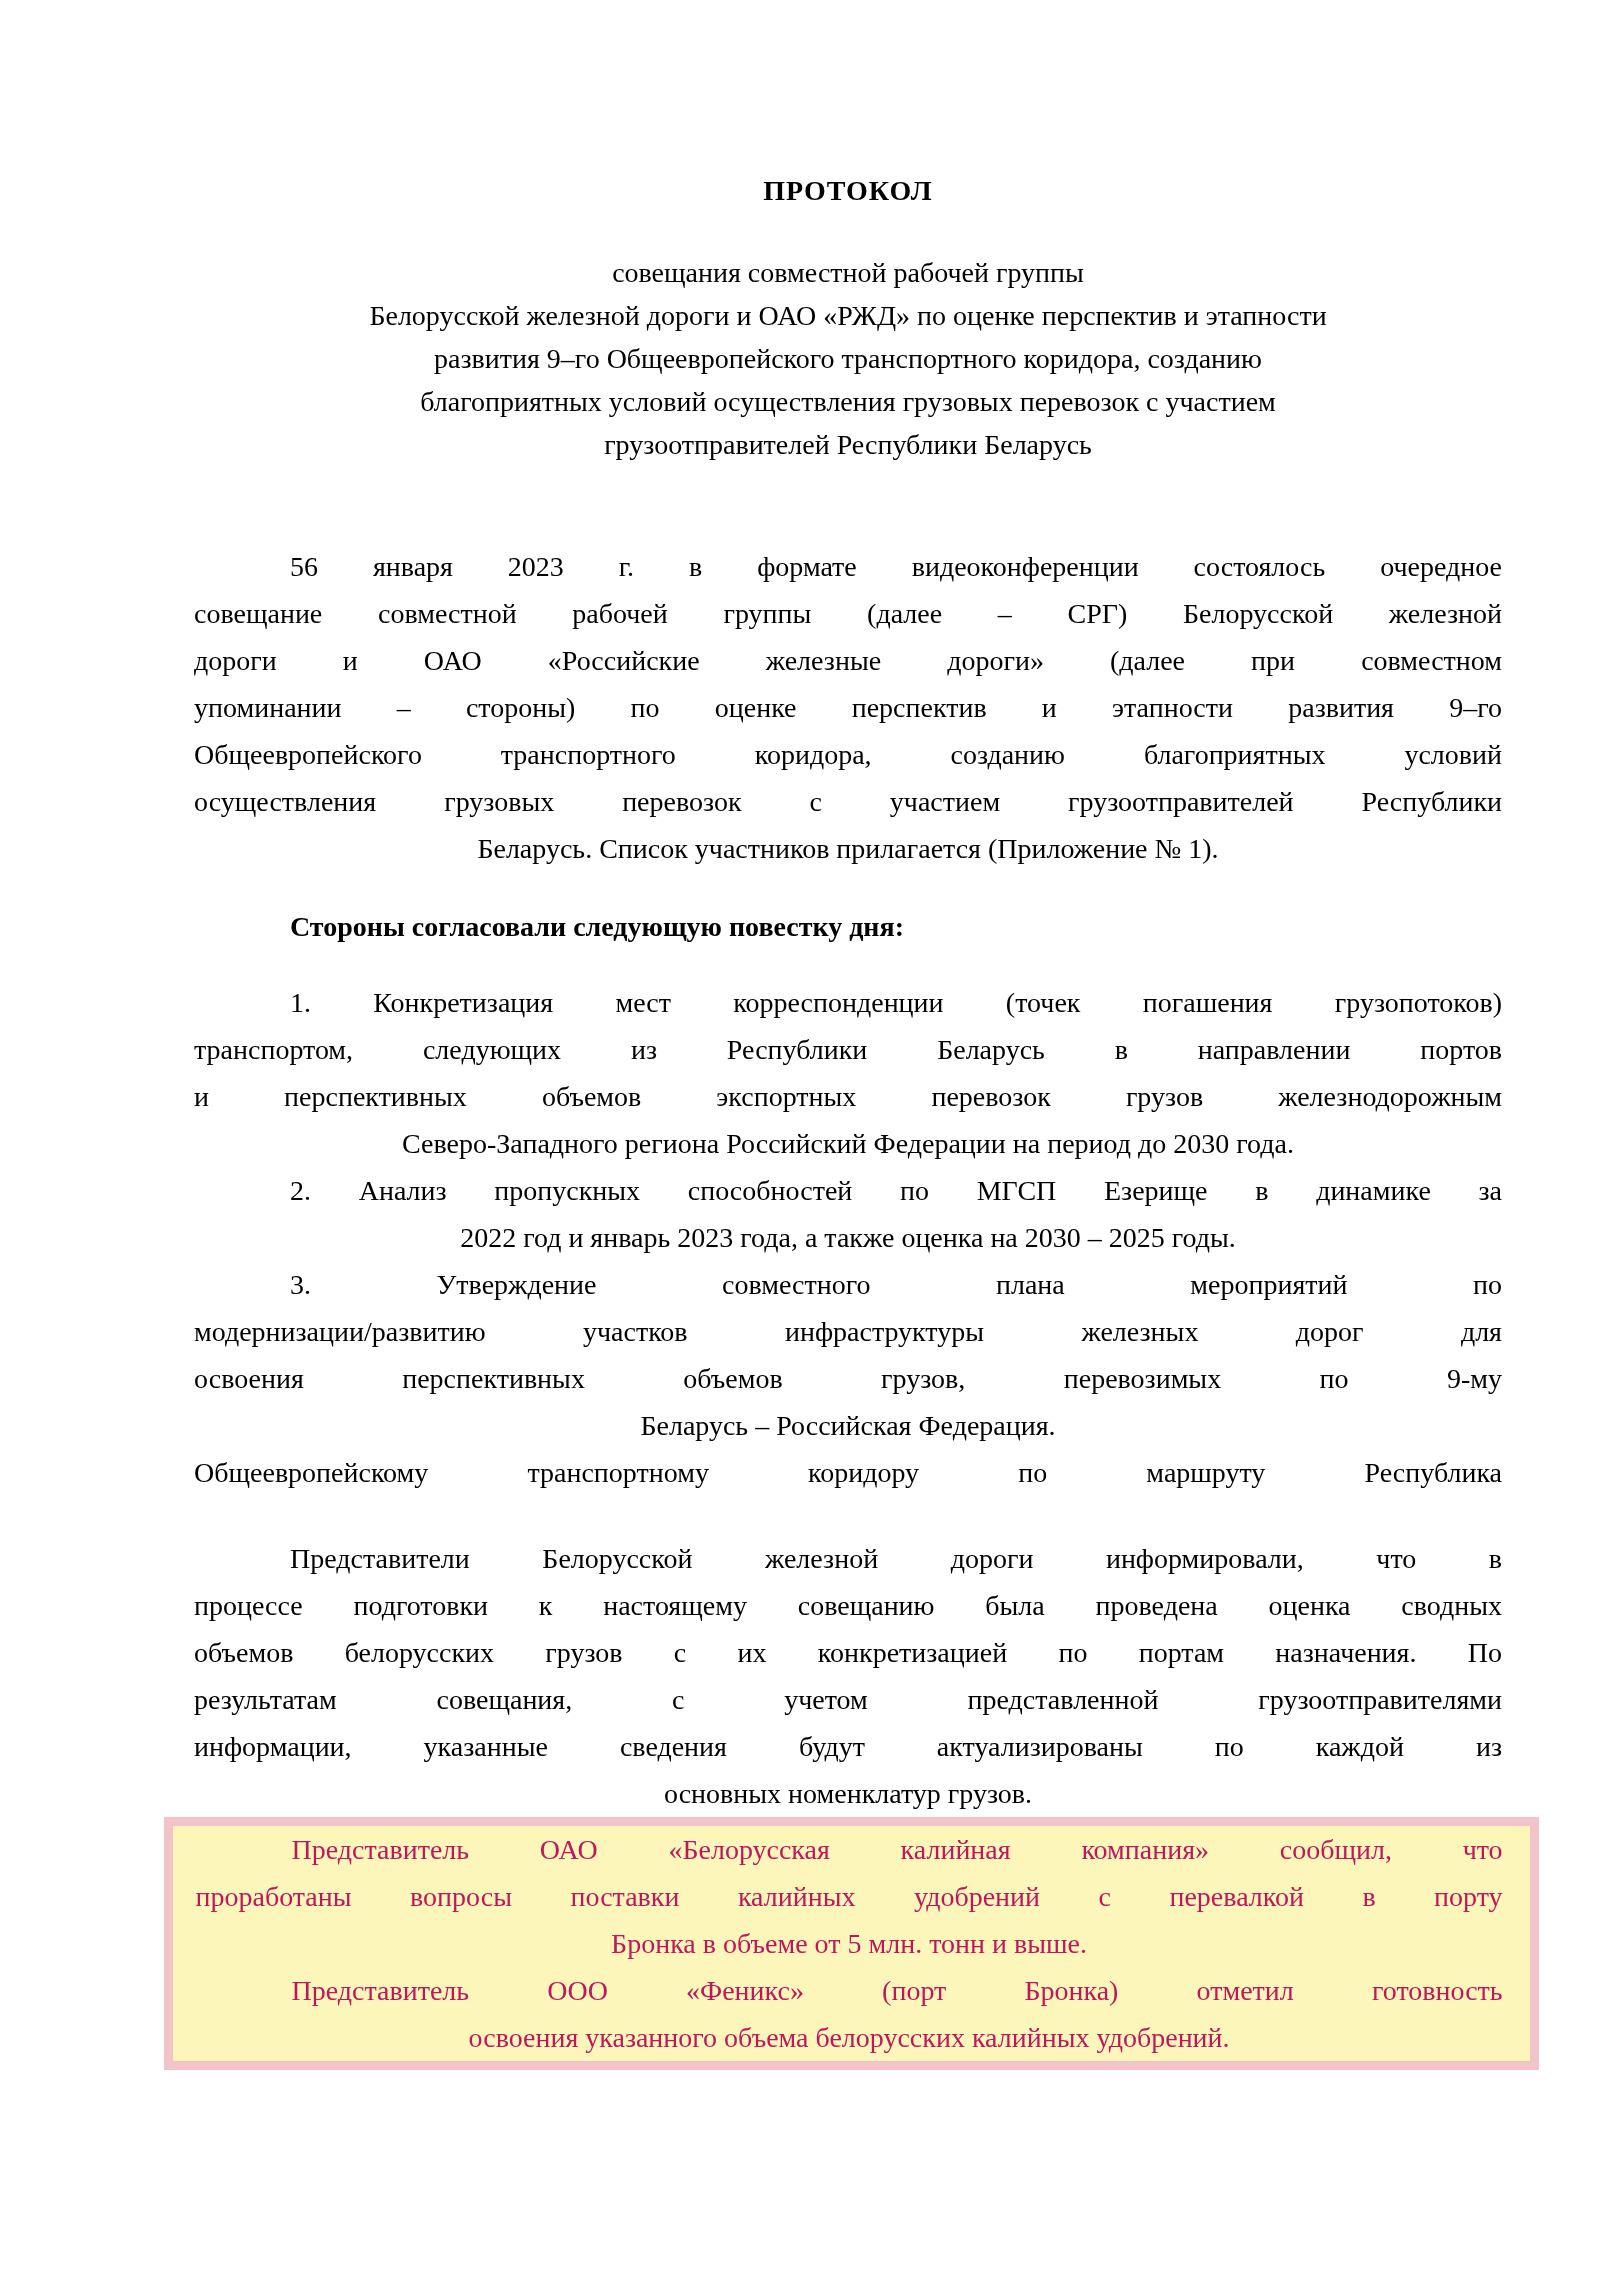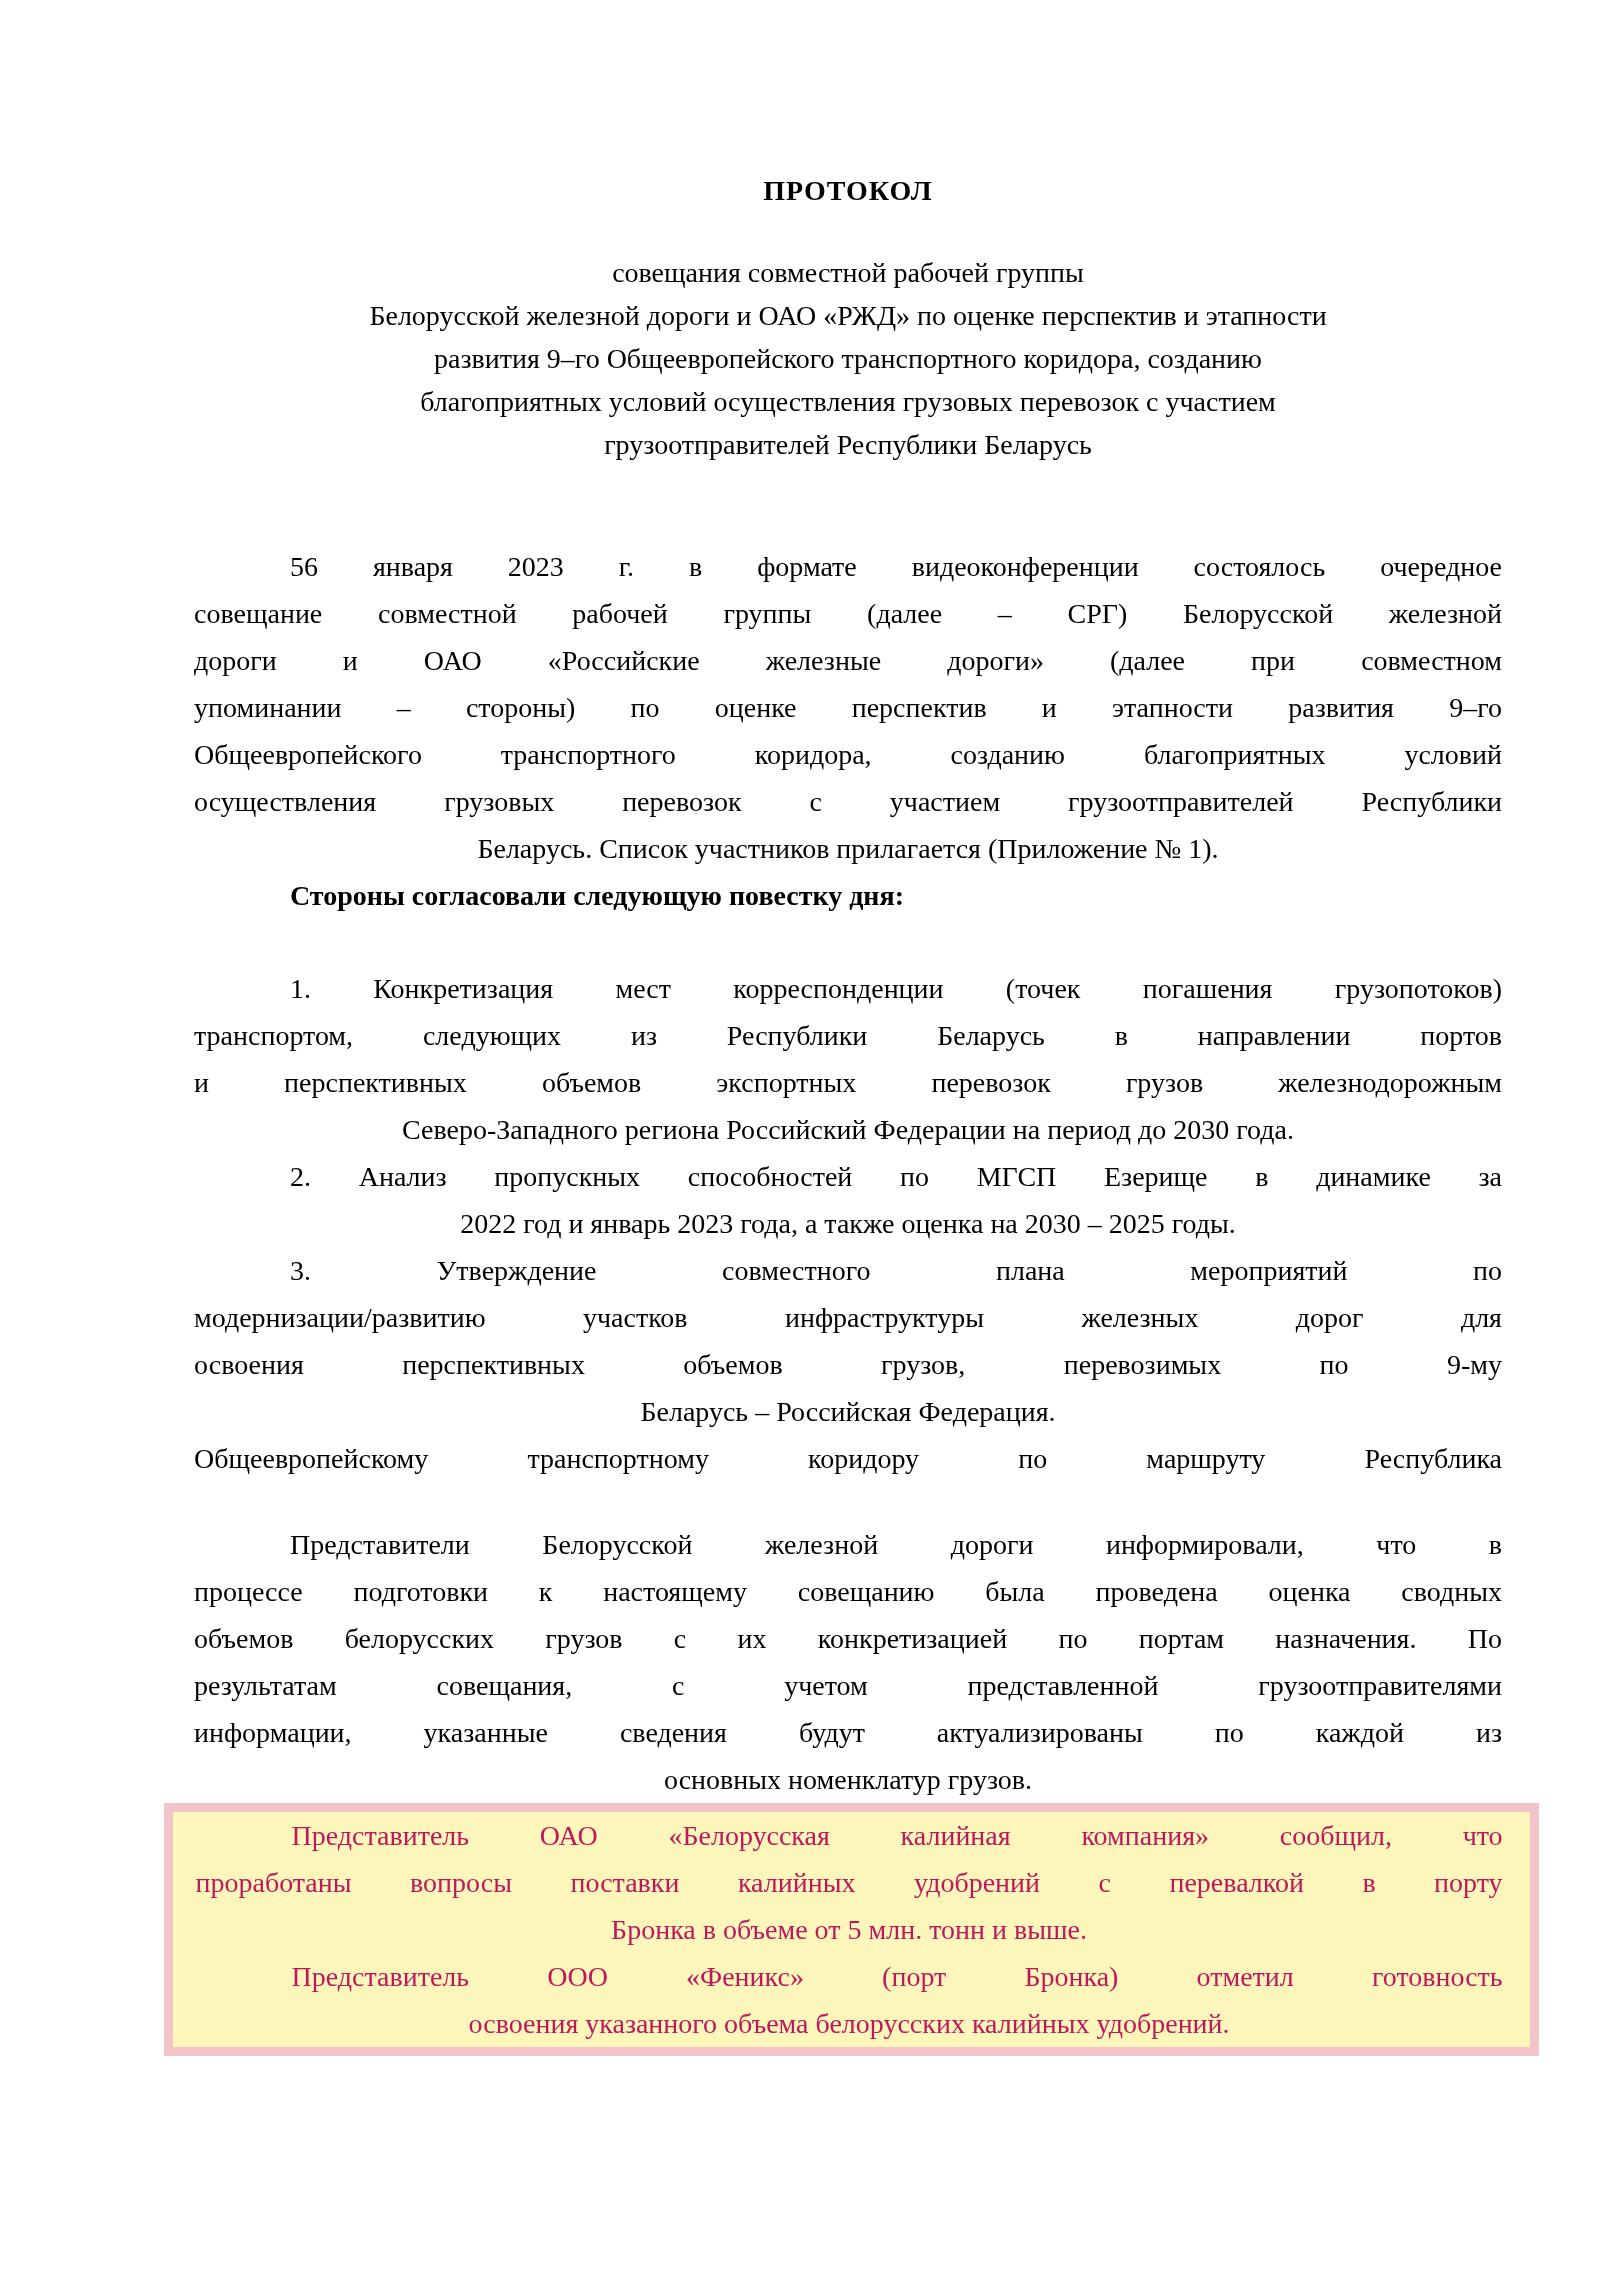--- a/index.html
+++ b/index.html
@@ -12,22 +12,22 @@
     overflow:hidden;
   }
   .column{position:absolute;left:194px;top:0;width:1308px;}
   .title{margin-top:167px;text-align:center;font-weight:700;letter-spacing:1px;}
   .subtitle{margin-top:37px;line-height:43px;}
   .line{white-space:normal;}
   .line.c{text-align:center;}
   .line.j{text-align:justify;text-align-last:justify;}
   .line.p{text-align:center;}
   .intro{margin-top:77px;}
-  .agenda-heading{font-weight:700;padding-left:96px;}
-  .items{margin-top:46px;}
+  .agenda-heading{margin-top:31px;font-weight:700;padding-left:96px;}
+  .items{margin-top:29px;}
   .body-para{margin-top:39px;}
   .para .line:first-child{padding-left:96px;}
   .highlight-box{
     border:9.8px solid #f3c3ca;
     background:#fdf6ba;
     color:#3e3a1d;
     margin-left:-30px;margin-right:-37px;
     padding:0 27.4px 0 22.5px;
   }
 </style>

